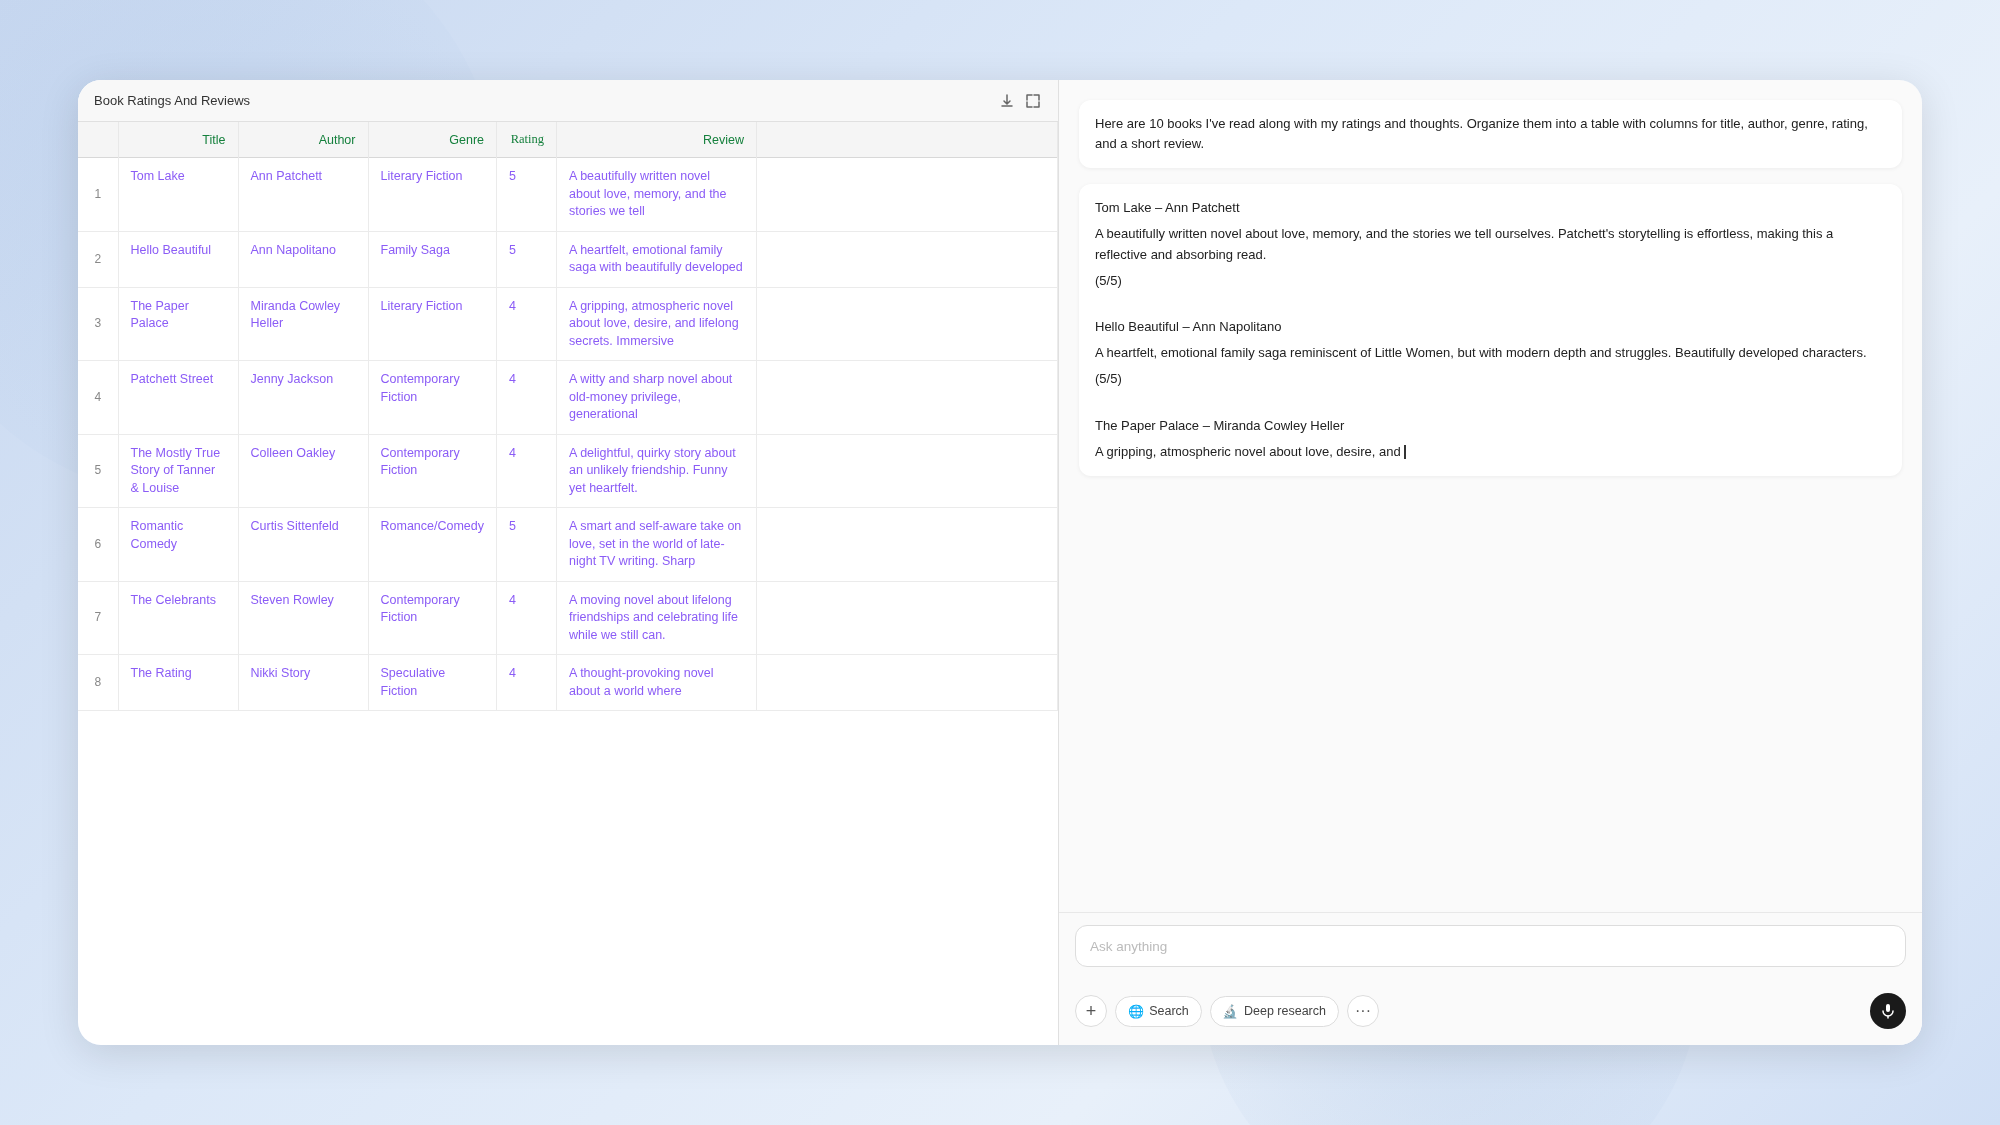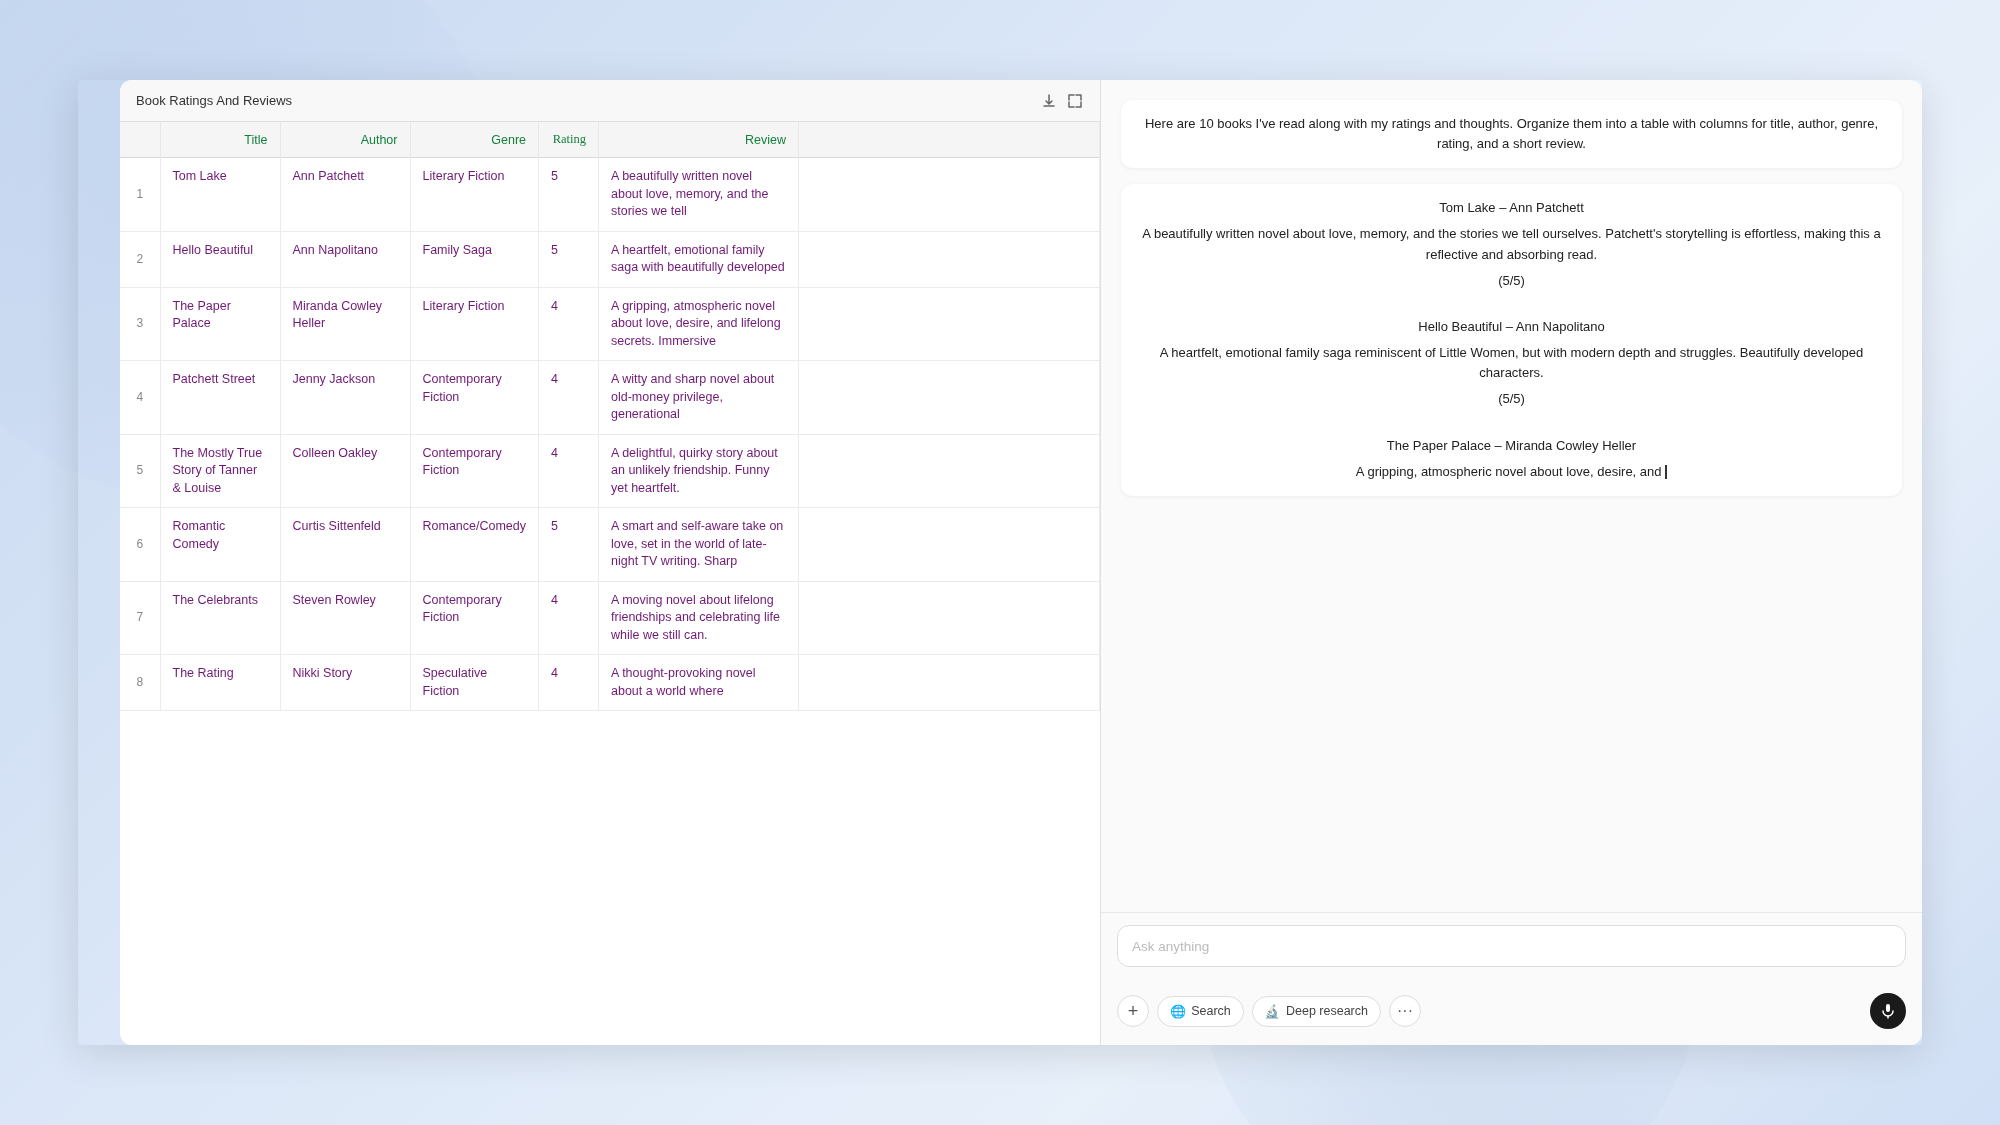--- a/index.html
+++ b/index.html
@@ -32,24 +32,23 @@
 
     
     .main-container {
       position: absolute;
       top: 80px;
       left: 78px;
       right: 78px;
       bottom: 80px;
       display: flex;
       gap: 0;
-      border-radius: 4px;
+      border-radius: 23px;
       overflow: hidden;
       box-shadow: 0 8px 40px rgba(0,0,0,0.12);
-      padding-left: 42px;
     }
 
     
     .left-panel {
       flex: 0 0 980px;
       background: #ffffff;
       display: flex;
       flex-direction: column;
       border-radius: 12px 0 0 12px;
       overflow: hidden;
@@ -121,21 +120,21 @@
       border-right: 1px solid #e8e8e8;
     }
 
     tbody tr {
       border-bottom: 1px solid #ebebeb;
     }
 
     tbody td {
       padding: 10px 12px;
       vertical-align: top;
-      color: #701a75;
+      color: #8b5cf6;
       border-right: 1px solid #ebebeb;
       line-height: 1.4;
     }
 
     tbody td:first-child {
       text-align: center;
       color: #888;
       font-size: 12px;
       vertical-align: middle;
       width: 40px;
@@ -169,21 +168,20 @@
 
     .chat-bubble {
       background: #ffffff;
       border-radius: 12px;
       padding: 14px 16px;
       font-size: 13px;
       line-height: 1.55;
       color: #222;
       box-shadow: 0 1px 4px rgba(0,0,0,0.06);
       max-width: 100%;
-      text-align: center;
     }
 
     .chat-bubble p {
       margin-bottom: 6px;
     }
 
     .chat-bubble p:last-child {
       margin-bottom: 0;
     }
 

